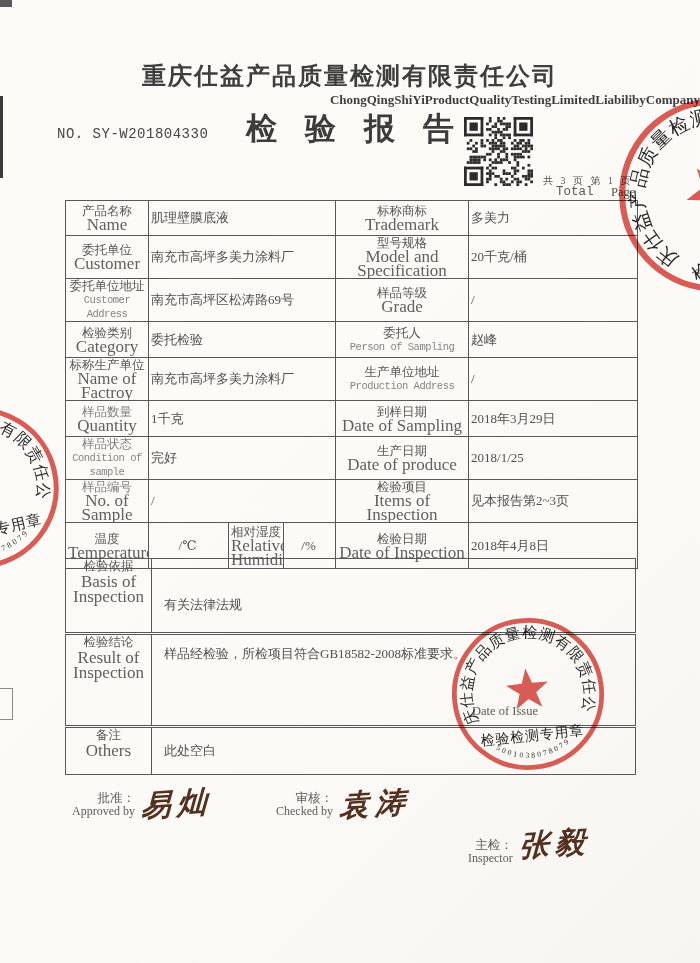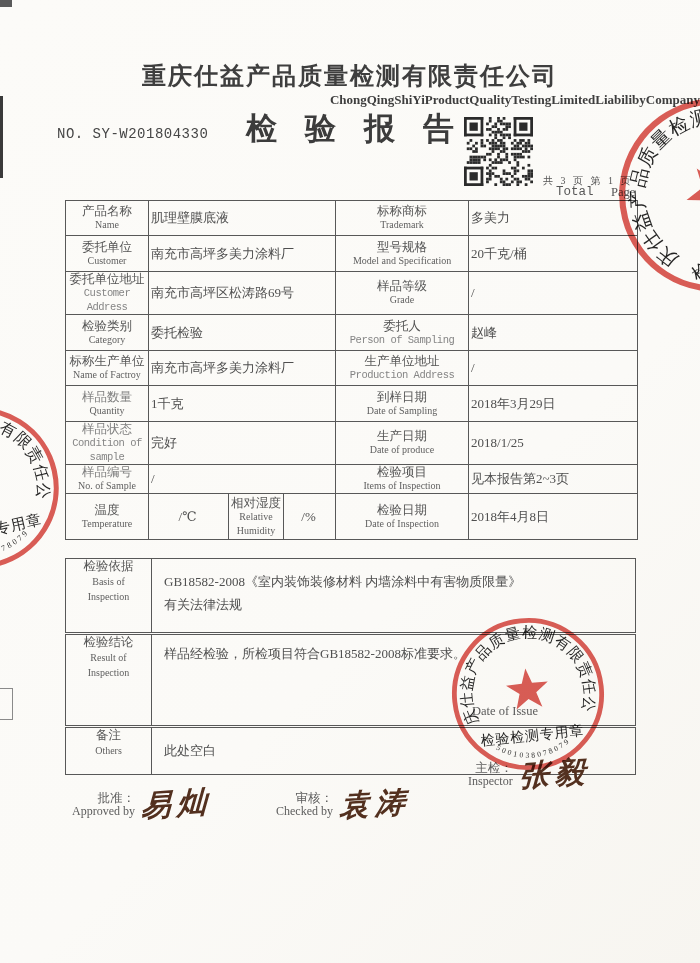--- a/index.html
+++ b/index.html
@@ -32,21 +32,21 @@
   .qr{position:absolute;top:117px;left:464px;width:69px;height:69px;}
   .qr rect{fill:#2b2b2b;}
   .page-count{position:absolute;top:166px;left:543px;font-size:10px;letter-spacing:2.5px;color:#565656;margin-top:8px;}
   .total-lbl{position:absolute;top:185px;left:556px;font-size:12.5px;color:#565656;font-family:Liberation Mono, monospace;}
   .page-lbl{position:absolute;top:185px;left:611px;font-size:12.5px;color:#565656;}
   
   table.info{position:absolute;top:200px;left:65px;width:572px;border-collapse:collapse;table-layout:fixed;}
   table.info td{border:1.5px solid var(--line);padding:0 2px;overflow:hidden;}
   td.lab{text-align:center;vertical-align:middle;line-height:14px;margin-left:8px;}
   .lcn{font-size:12.5px;color:#555;display:block;}
-  .len{font-size:10px;color:#606060;display:block;}
+  .len{font-size:17px;color:#606060;display:block;}
   .len.mono{font-family:var(--mono);font-size:10.5px;color:#858585;letter-spacing:-0.5px;}
   .lcn.faint{color:#7f7f7f;}
   td.val{font-size:13px;color:#4f4f4f;padding-left:9px;vertical-align:middle;}
   
   .box{position:absolute;left:65px;width:569px;border:1.5px solid var(--line);display:flex;}
   .box .blab{width:85px;border-right:1.5px solid var(--line);display:flex;flex-direction:column;
     align-items:center;line-height:15px;flex:none;}
   .box .bcontent{flex:1;position:relative;font-size:13px;color:#4f4f4f;}
   .box1{top:558px;height:73px;}
   .box2{top:634px;height:90px;}
@@ -59,21 +59,21 @@
   .bsingle{position:absolute;top:14px;left:12px;}
   
   .sig-group{position:absolute;display:flex;align-items:flex-start;}
   .sig-labels{text-align:right;line-height:13px;padding-top:8px;}
   .sig-cn{font-size:12.5px;color:#5c5c5c;display:block;}
   .sig-en{font-size:12px;color:#5c5c5c;display:block;}
   .sig-name{font-family:var(--serif);font-style:italic;font-weight:bold;font-size:30px;
     color:var(--sig);transform:rotate(-4deg) skewX(-6deg);margin-left:6px;letter-spacing:6px;white-space:nowrap;}
   .sg1{top:784px;left:72px;}
   .sg2{top:784px;left:276px;}
-  .sg3{top:754px;left:468px;}
+  .sg3{top:824px;left:468px;align-items:flex-end;}
   
   .stamp{position:absolute;color:var(--stamp);opacity:0.86;mix-blend-mode:multiply;z-index:6;pointer-events:none;}
   .stamp-center{top:614px;left:448px;width:160px;height:160px;transform:rotate(-6deg);}
   .stamp-topright{top:93px;left:614px;width:204px;height:204px;transform:rotate(-36deg);}
   .stamp-left{top:403px;left:-107px;width:170px;height:170px;transform:rotate(-13deg);}
   
   .edge-mark-top{position:absolute;top:96px;left:0;width:3px;height:82px;background:#3a3a3a;}
   .corner-mark{position:absolute;top:0;left:0;width:12px;height:7px;background:#5a5a5a;}
   .bracket-mark{position:absolute;top:688px;left:0;width:12px;height:30px;
     border-top:1.5px solid #8a8a8a;border-bottom:1.5px solid #8a8a8a;border-right:1.5px solid #8a8a8a;}
@@ -431,21 +431,20 @@
   </tbody>
     </table>
 
   <div class="box box1">
     <div class="blab">
       <span class="lcn">检验依据</span>
       <span class="len">Basis of</span>
       <span class="len">Inspection</span>
     </div>
     <div class="bcontent">
-      <div class="bline1">GB18582-2008《室内装饰装修材料  内墙涂料中有害物质限量》</div>
       <div class="bline2">有关法律法规</div>
     </div>
   </div>
 
   <div class="box box2">
     <div class="blab">
       <span class="lcn">检验结论</span>
       <span class="len">Result of</span>
       <span class="len">Inspection</span>
     </div>

